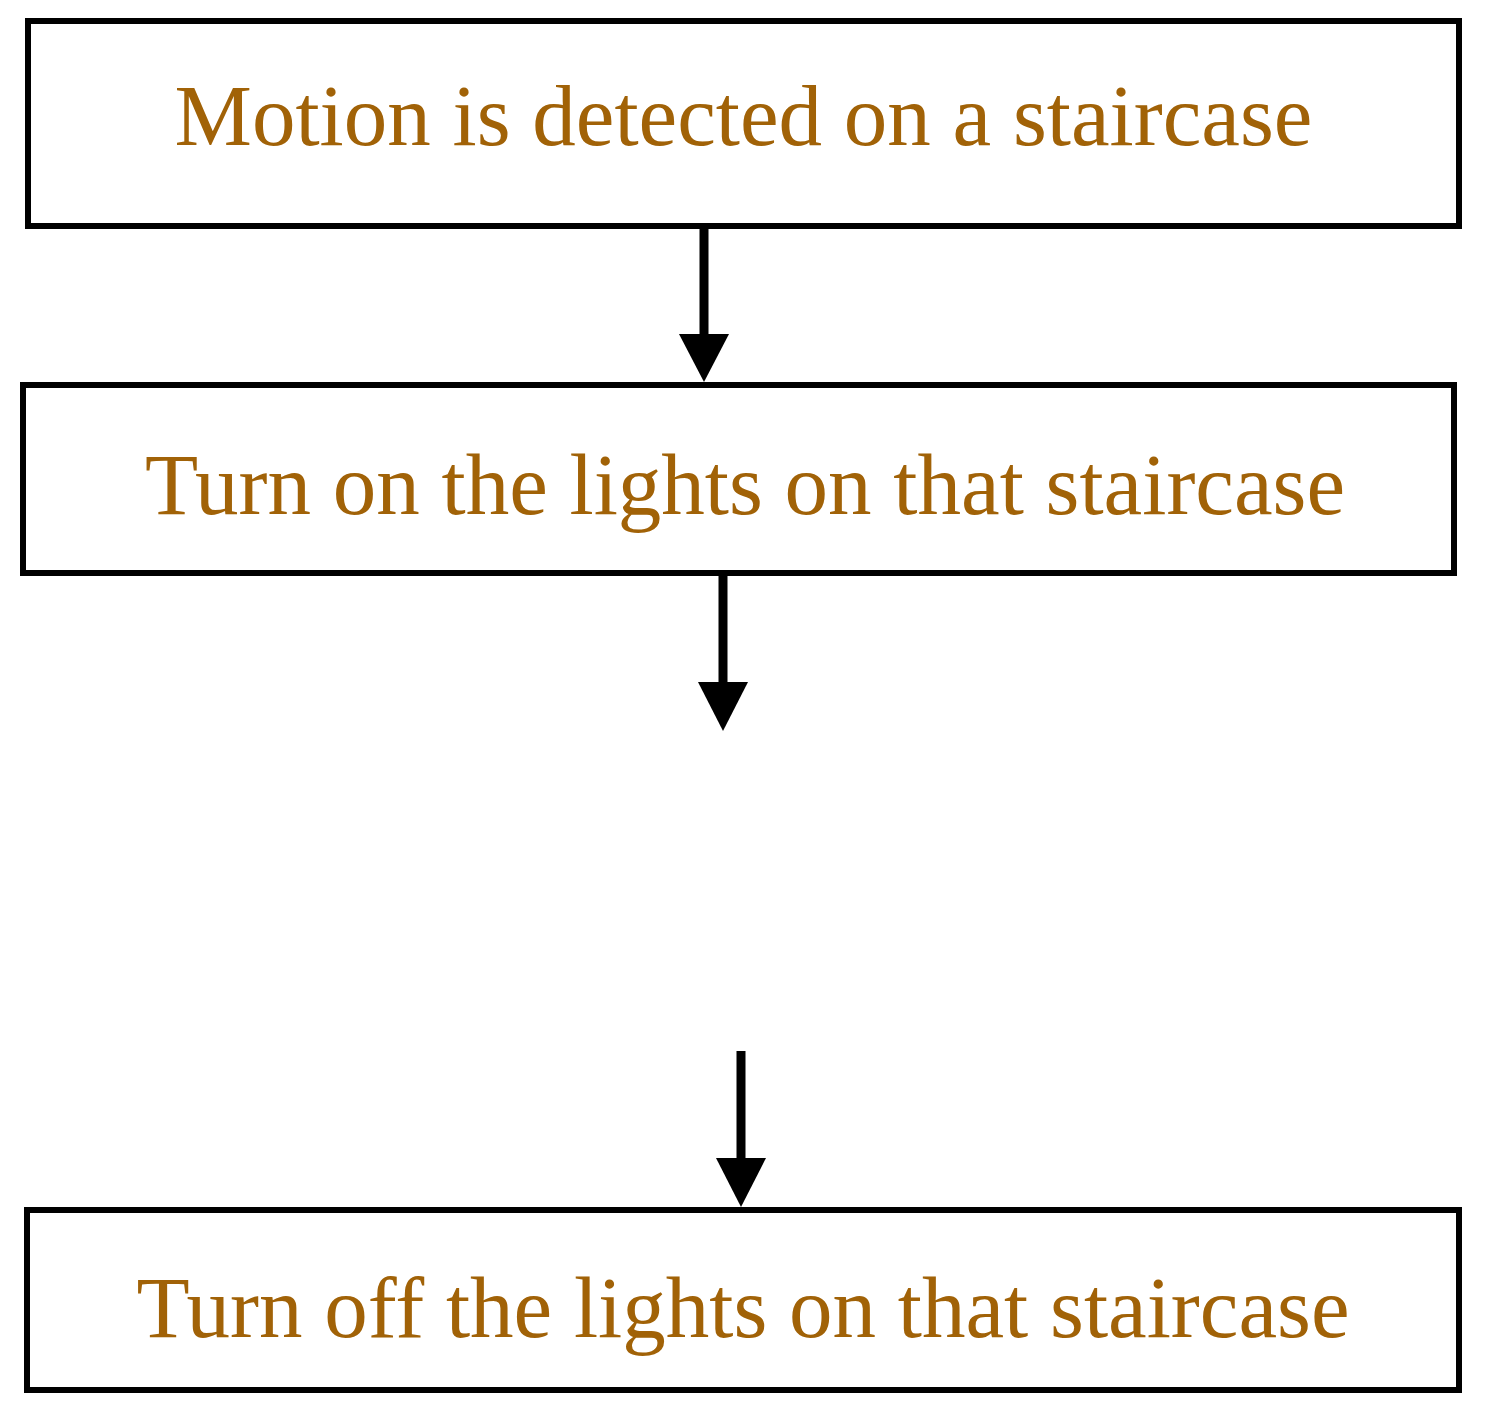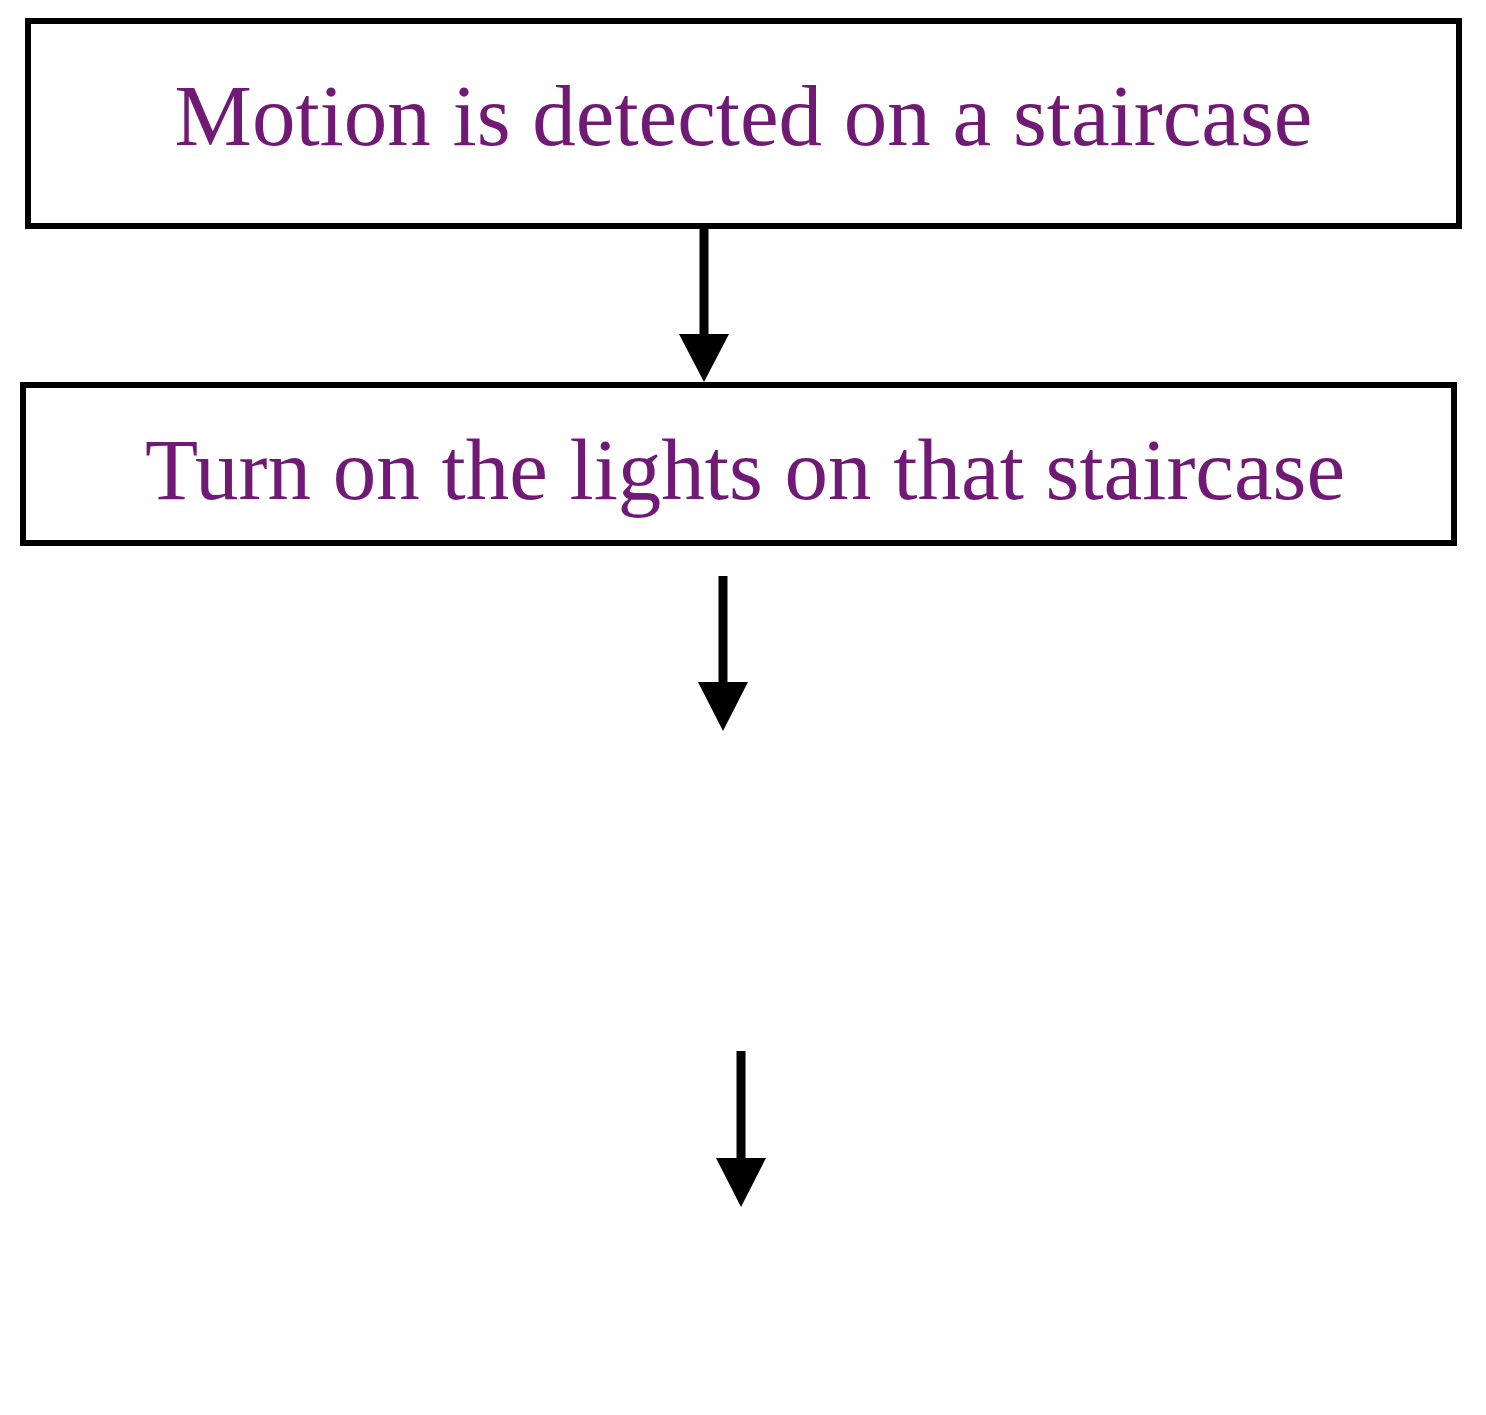--- a/index.html
+++ b/index.html
@@ -20,31 +20,31 @@
     position: absolute;
     box-sizing: border-box;
     background: #ffffff;
     border: 6px solid #000000;
     display: flex;
     align-items: center;
     justify-content: center;
     text-align: center;
   }
   .node-label {
-    color: #701a75;
+    color: #a16207;
     font-size: 87px;
     line-height: 1.28;
     font-weight: 400;
     letter-spacing: 0px;
     white-space: pre-line;
     padding: 0 14px;
   }
   
   #node-1 { left: 25px;  top: 18px;   width: 1437px; height: 211px; }
-  #node-2 { left: 20px;  top: 382px;  width: 1437px; height: 164px; padding-left: 13px; }
+  #node-2 { left: 20px;  top: 382px;  width: 1437px; height: 194px; padding-left: 13px; }
   #node-3 { left: 24px;  top: 731px;  width: 1438px; height: 320px; }
   #node-4 { left: 24px;  top: 1207px; width: 1438px; height: 186px; }
 
   
   #node-1 .node-label { transform: translateY(-8px); }
   #node-2 .node-label { transform: translateY(6px); }
   #node-3 .node-label { transform: translateY(-2px); }
   #node-4 .node-label { transform: translateY(8px); }
 
   .connector {
@@ -84,14 +84,17 @@
   </div>
 
 
   <div class="connector" id="edge-3" style="left:715px; top:1051px; width:52px; height:157px;">
     <svg width="52" height="157" viewBox="0 0 52 157">
       <line class="arrow-shaft" x1="26" y1="0" x2="26" y2="113"></line>
       <polygon class="arrow-head" points="1,107 51,107 26,156"></polygon>
     </svg>
   </div>
 
+  <div class="node" id="node-4">
+    <span class="node-label">Turn off the lights on that staircase</span>
+  </div>
 
 </div>
 
 </body></html>

